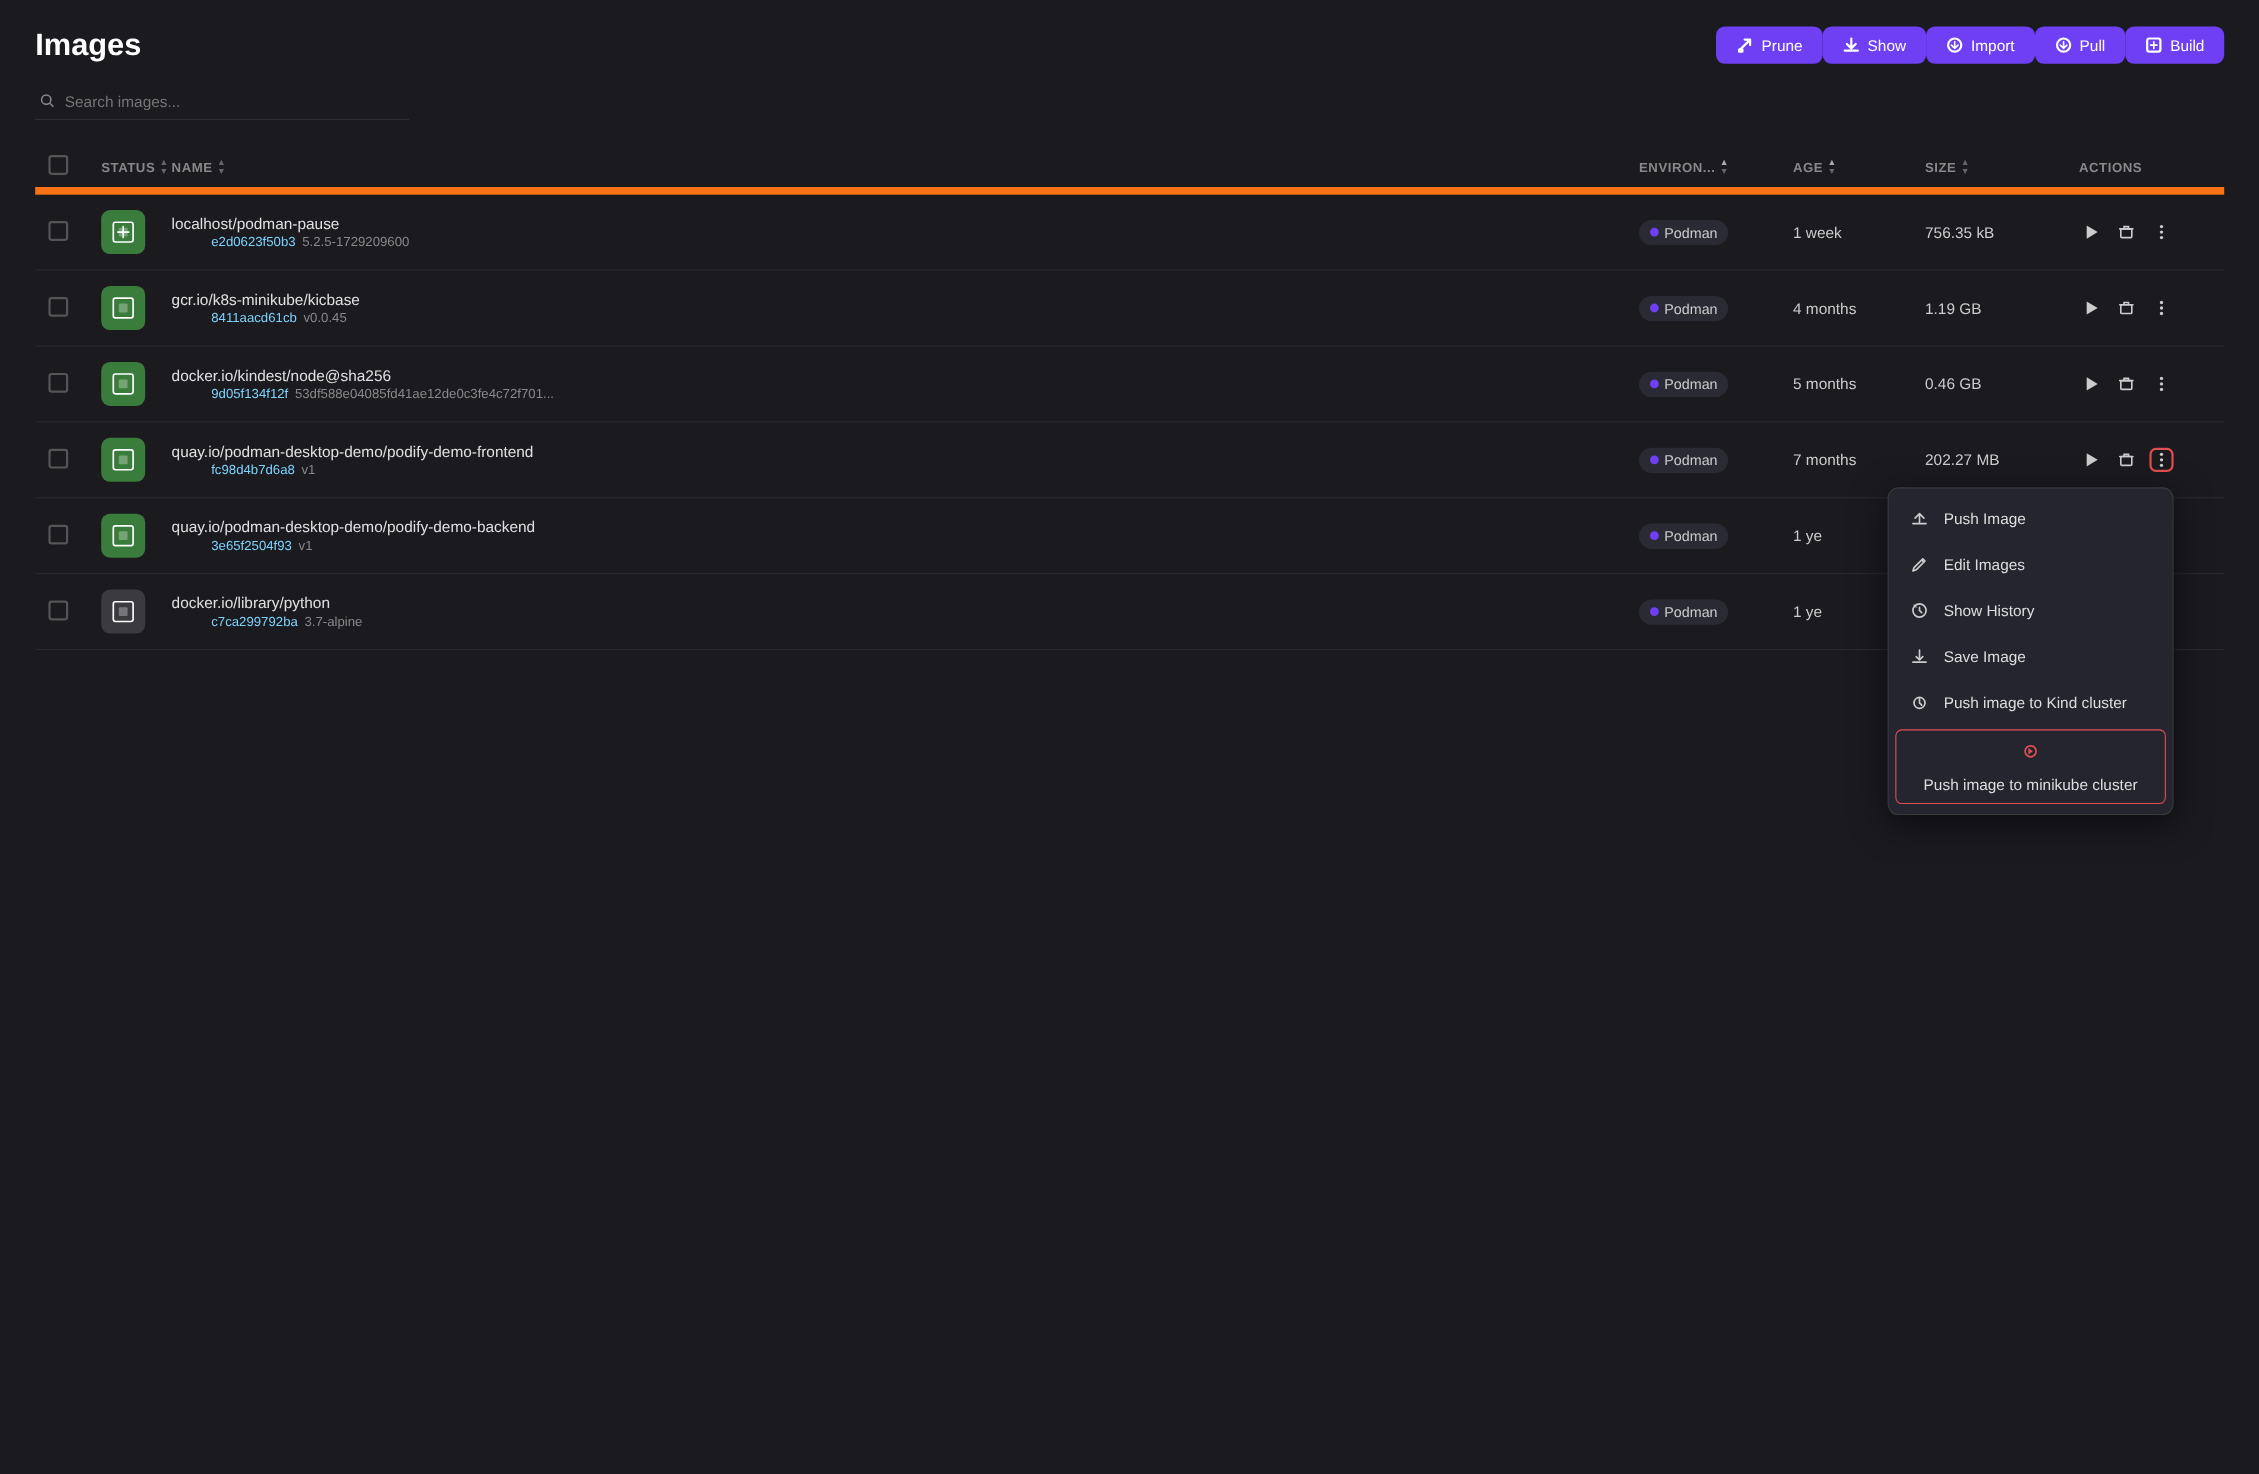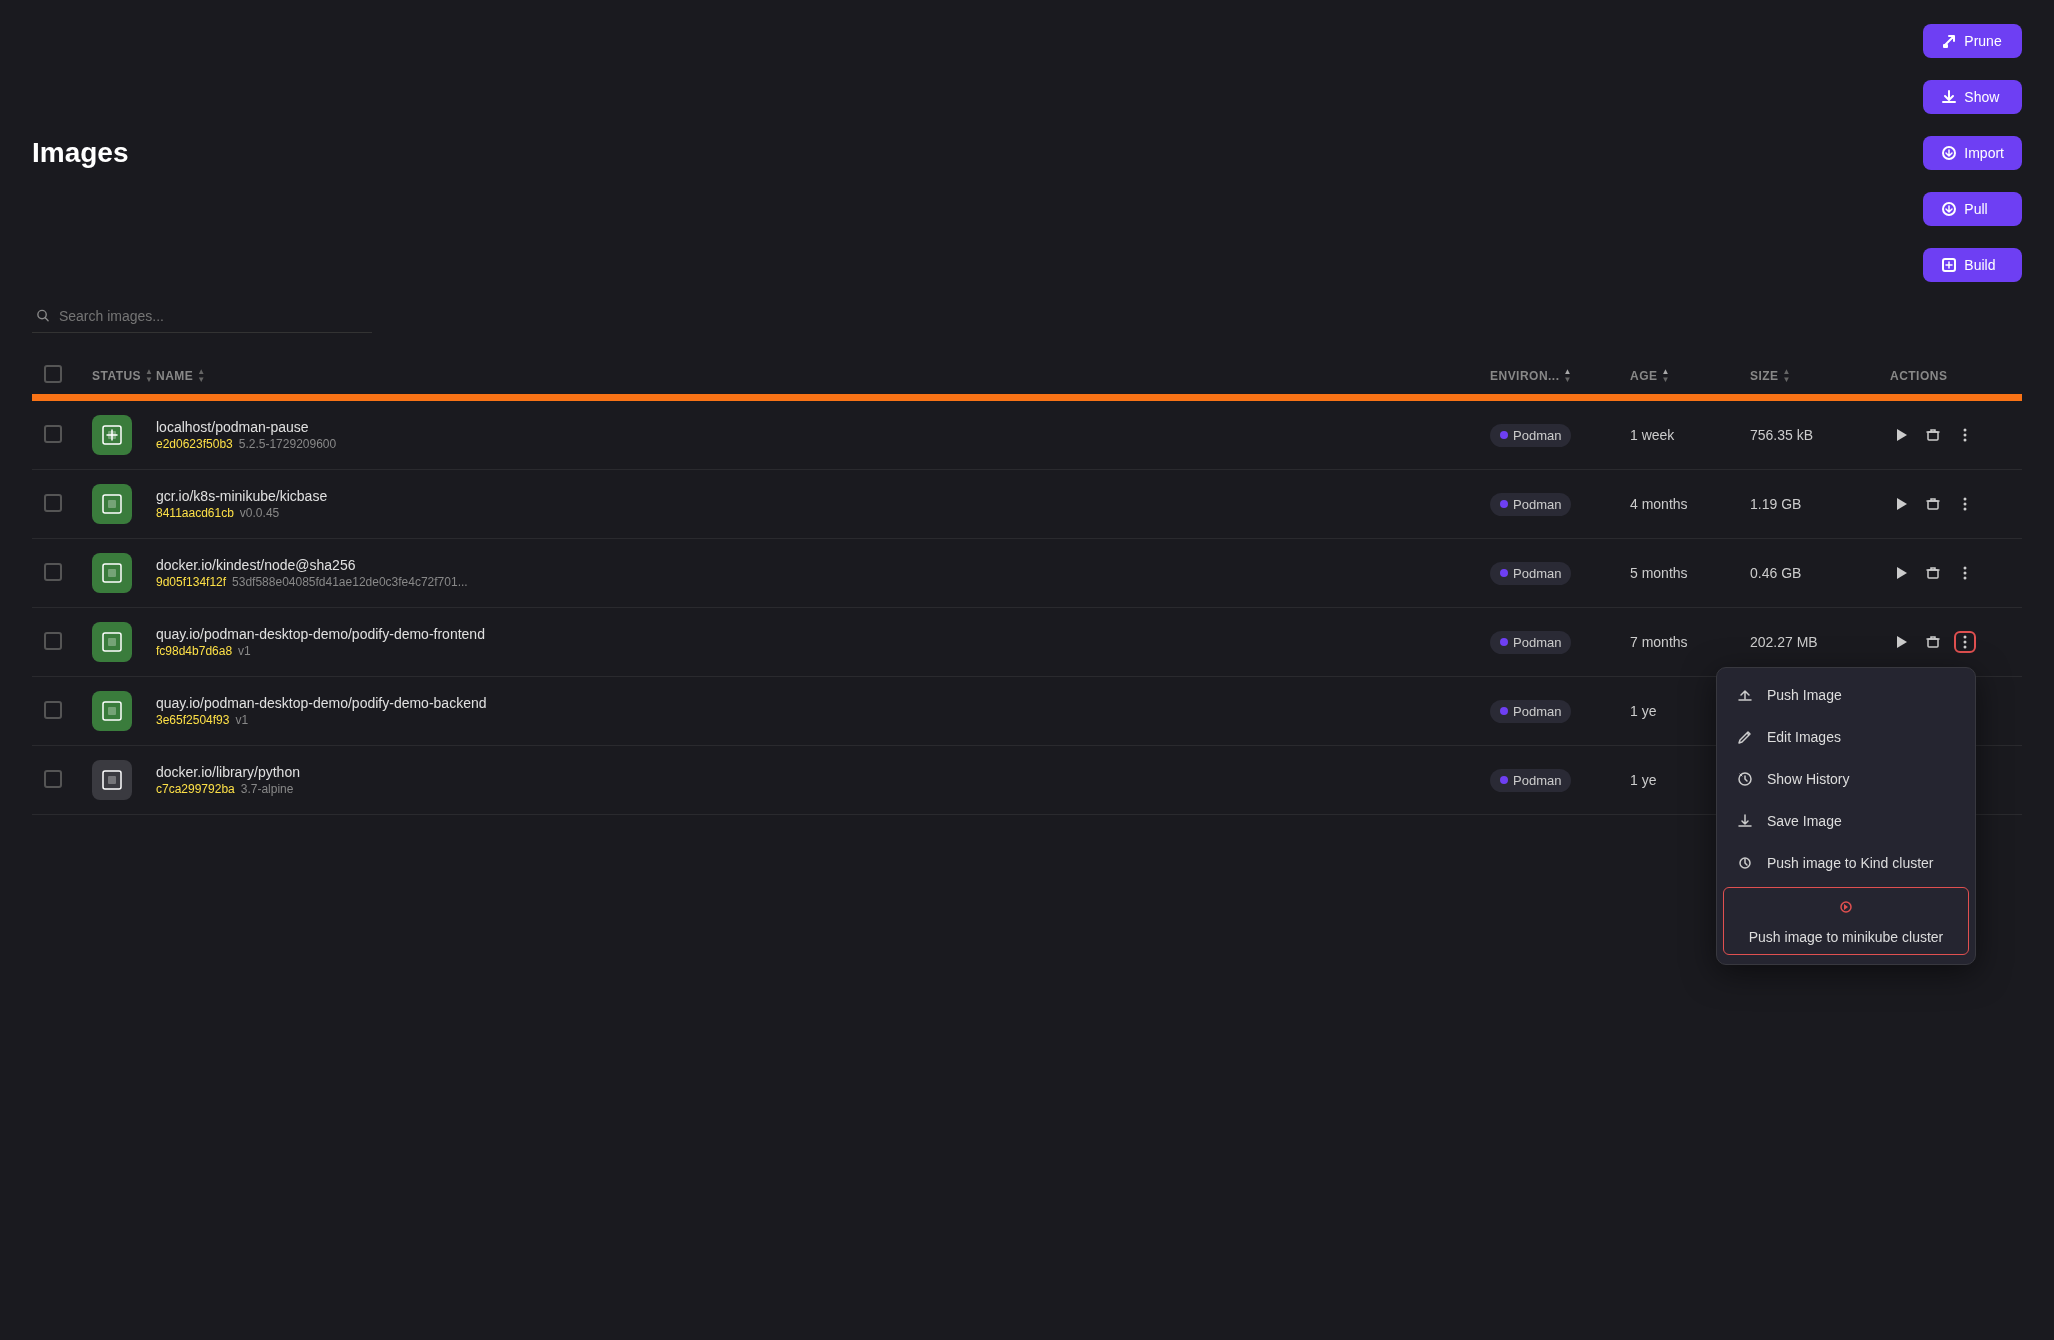--- a/index.html
+++ b/index.html
@@ -20,22 +20,21 @@
     }
 
     .page-title {
       font-size: 28px;
       font-weight: 700;
       color: #fff;
     }
 
     .header-actions {
       display: flex;
-      gap: 22px;
-      flex-direction: column;
+      gap: 0;
     }
 
     .action-btn {
       display: flex;
       align-items: center;
       gap: 7px;
       padding: 9px 18px;
       border-radius: 8px;
       border: none;
       background: #6e3ff3;
@@ -152,21 +151,21 @@
       color: #e0e0e0;
       font-size: 14px;
     }
 
     .img-meta {
       display: flex;
       gap: 6px;
       margin-top: 2px;
       font-size: 12px;
     }
-    .img-hash { color: #fde047; }
+    .img-hash { color: #7dd3fc; margin-left: 36px; }
     .img-tag { color: #888; }
 
     .env-badge {
       display: flex;
       align-items: center;
       gap: 5px;
       background: #2a2a35;
       border-radius: 12px;
       padding: 4px 10px;
       font-size: 13px;

